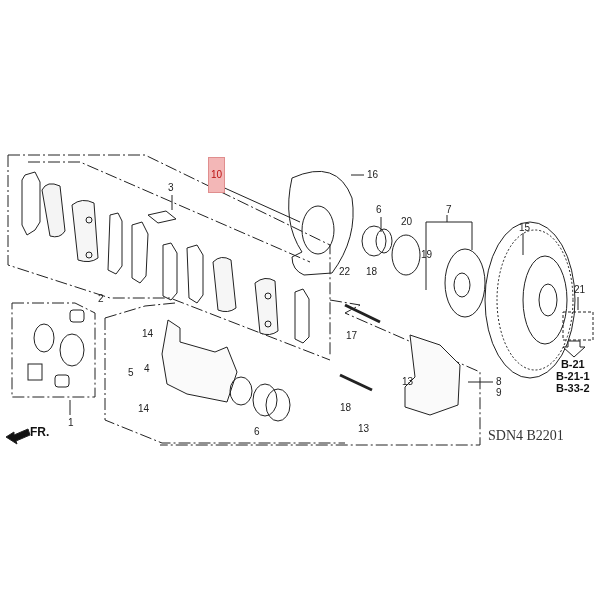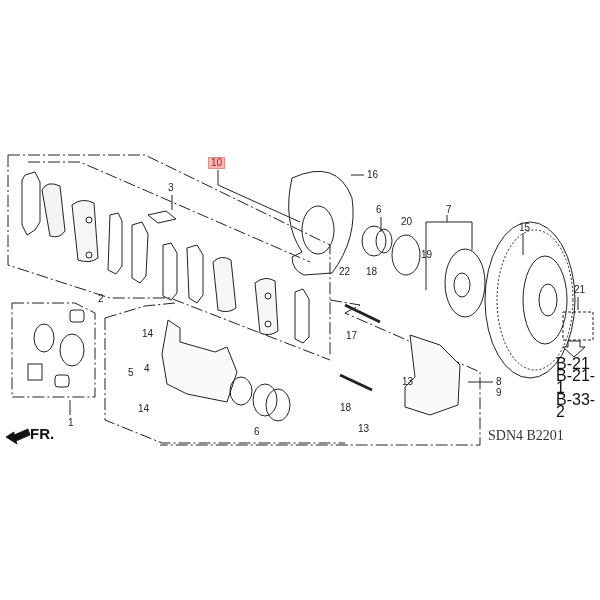--- a/index.html
+++ b/index.html
@@ -1,22 +1,22 @@
 <!DOCTYPE html>
 <html><head>
 <meta charset="utf-8">
 <style>
   html,body{margin:0;padding:0;background:#fff;}
   body{width:600px;height:600px;overflow:hidden;position:relative;font-family:"Liberation Sans",sans-serif;}
   svg{position:absolute;left:0;top:0;}
   .lbl{position:absolute;font-size:10px;color:#222;line-height:1;white-space:nowrap;}
-  .lbl.hi{background:#f3b7b7;color:#b11;padding:0 2px;border:1px solid #e08e8e;}
-  .ref{position:absolute;font-size:16px;font-weight:normal;color:#111;line-height:12px;}
+  .lbl.hi{background:#f3b7b7;color:#b11;padding:12px 2px;border:1px solid #e08e8e;}
+  .ref{position:absolute;font-size:11px;font-weight:bold;color:#111;line-height:12px;text-align:center;}
   .code{position:absolute;font-family:"Liberation Serif",serif;font-size:14px;color:#333;}
-  .fr{position:absolute;font-size:15px;font-weight:bold;color:#111;}
+  .fr{position:absolute;font-size:12px;font-weight:bold;color:#111;}
 </style>
 </head>
 <body>
 
 <svg width="600" height="600" viewBox="0 0 600 600" fill="none" stroke="#222" stroke-width="1">
 
   <g stroke-dasharray="12 3 2 3">
     <polyline points="8,155 145,155 330,245 330,355"></polyline>
     <polyline points="8,155 8,265 110,298 170,298 330,360"></polyline>
     <polyline points="28,162 80,162 310,262"></polyline>

